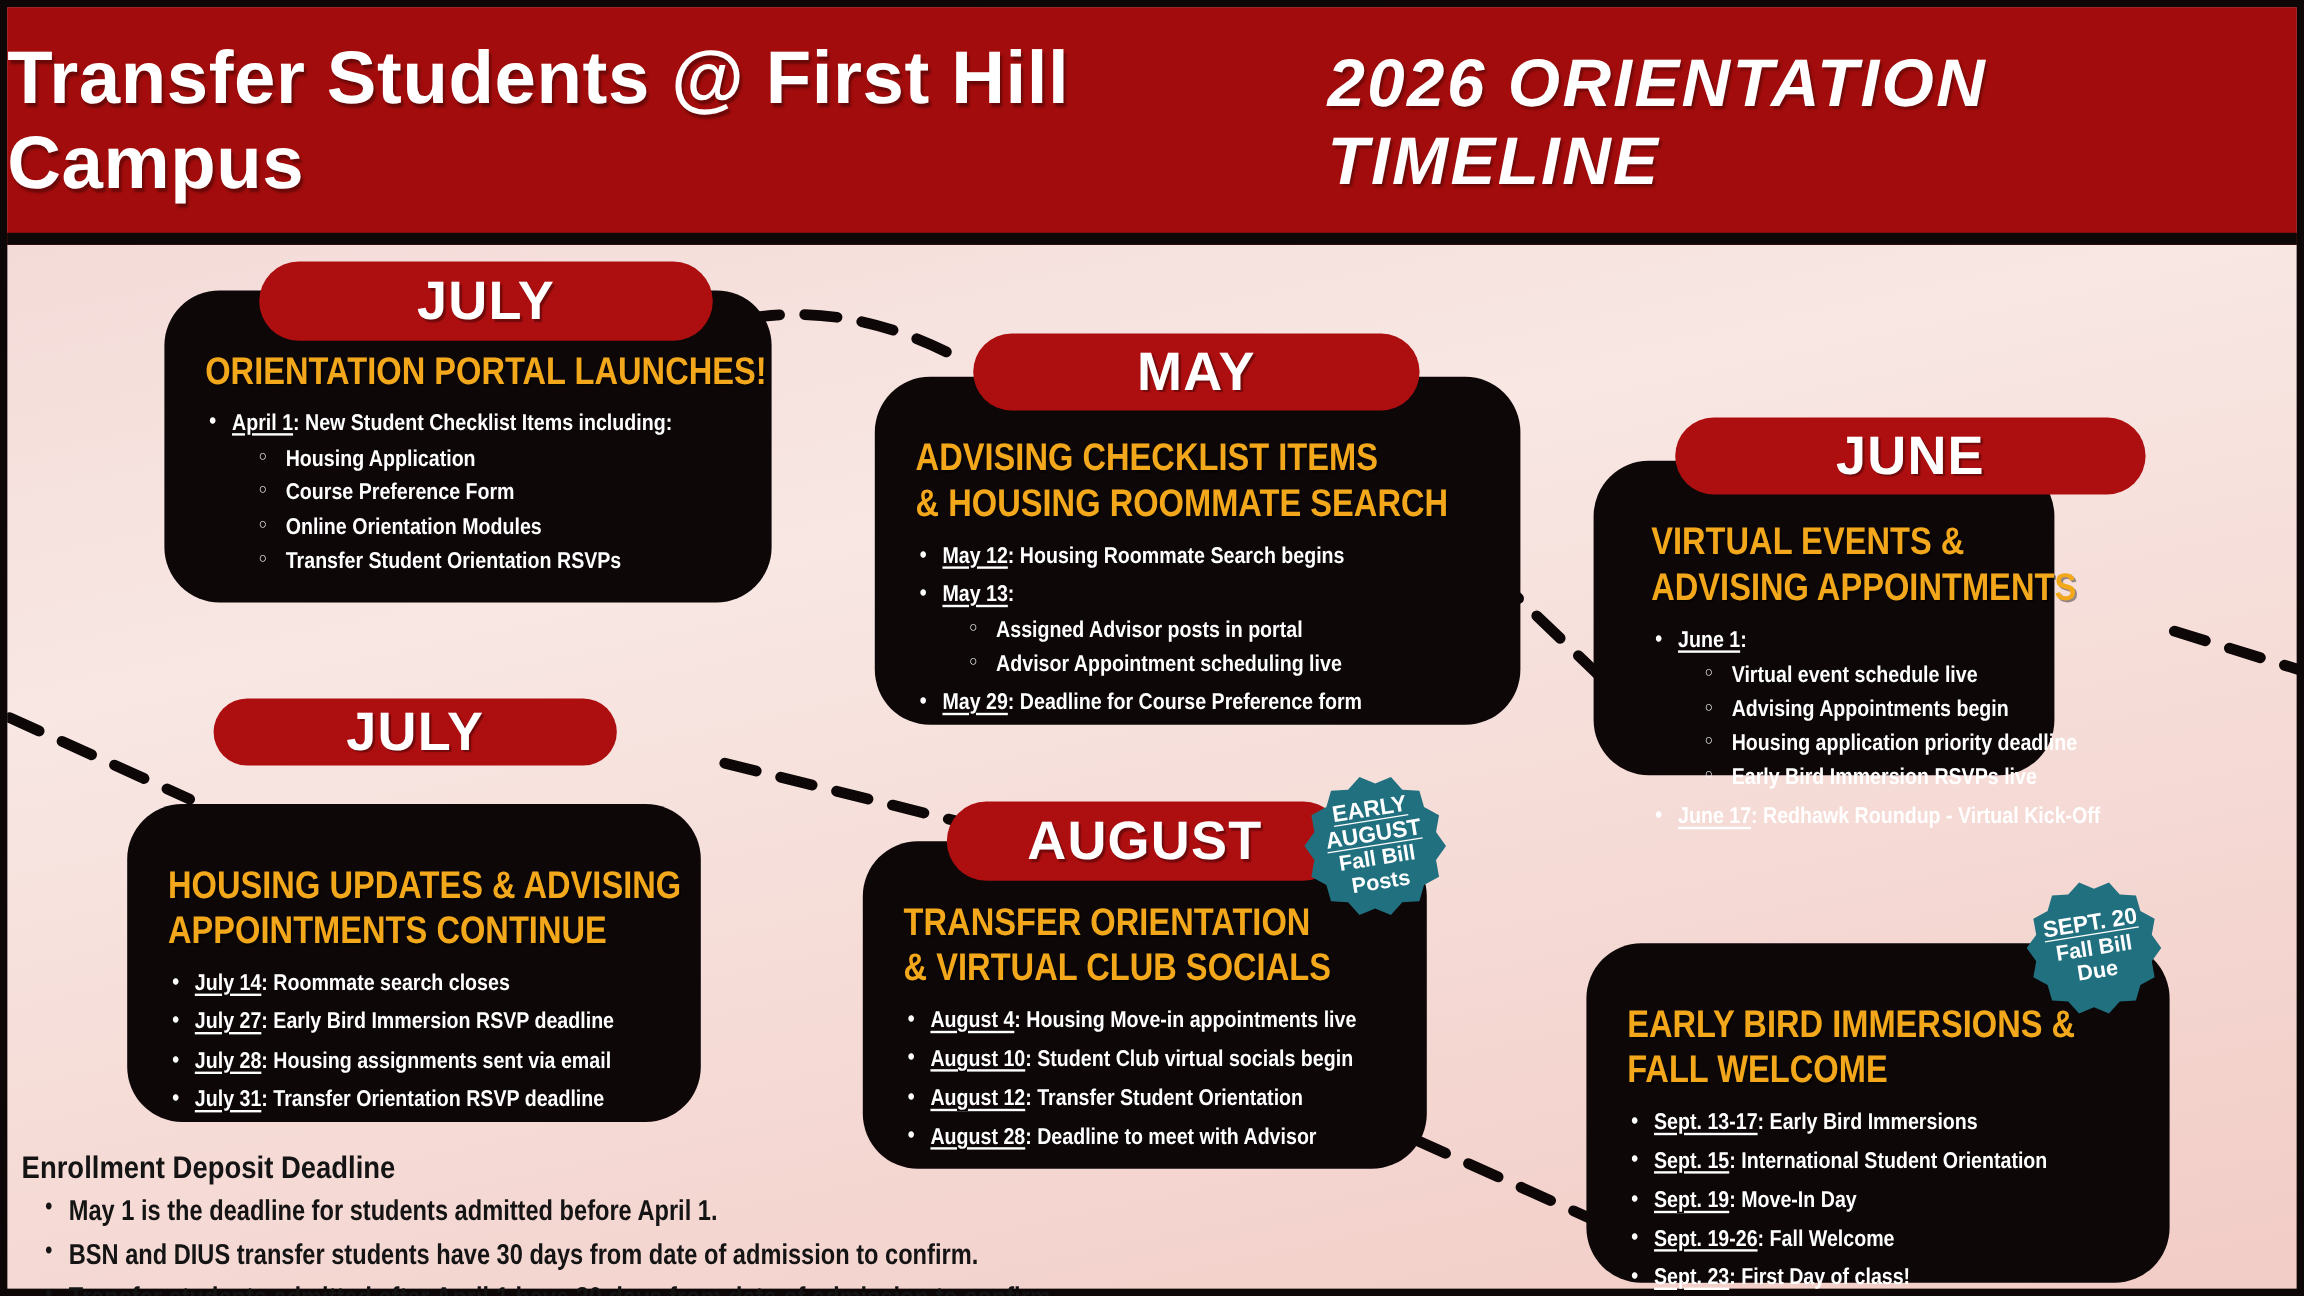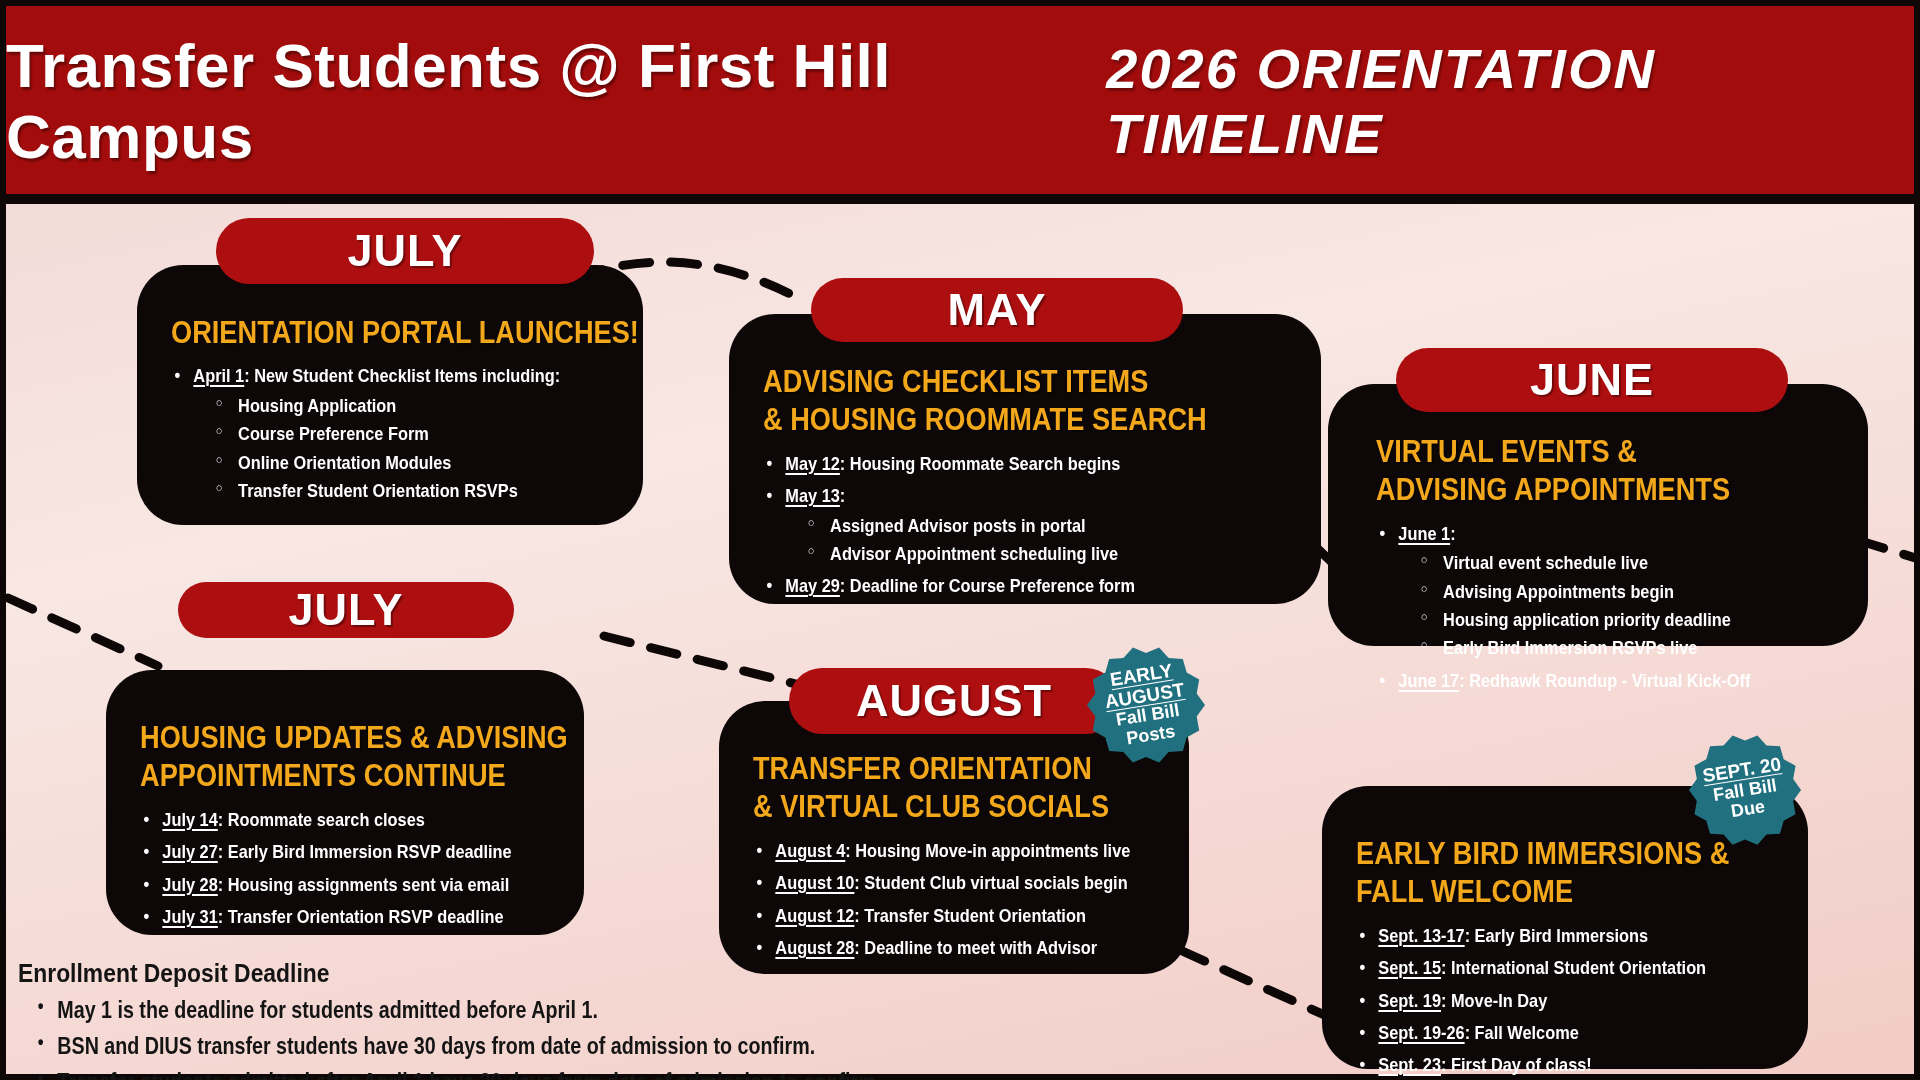--- a/index.html
+++ b/index.html
@@ -28,23 +28,23 @@
     color:#ffffff;font-size:56px;font-weight:bold;font-style:italic;letter-spacing:2px;
     margin-top:2px;text-shadow:2px 3px 2px rgba(0,0,0,.3);
   }
   
   svg.connectors{position:absolute;left:0;top:0;z-index:1;}
   svg.connectors path{stroke:#0d0708;stroke-width:9;fill:none;
     stroke-dasharray:27 21;stroke-linecap:round;}
   
   .card{position:absolute;background:#0d0708;border-radius:46px;z-index:2;
     box-sizing:border-box;padding:48px 26px 18px 34px;color:#fff;}
-  .card-april    {left:131px;top:259px;width:506px;height:260px;}
-  .card-may      {left:723px;top:308px;width:592px;height:290px;}
-  .card-june     {left:1322px;top:378px;width:540px;height:262px;padding-left:48px;}
+  .card-april    {left:131px;top:236px;width:506px;height:260px;}
+  .card-may      {left:723px;top:308px;width:538px;height:290px;}
+  .card-june     {left:1322px;top:378px;width:384px;height:262px;padding-left:48px;}
   .card-july     {left:100px;top:664px;width:478px;height:265px;}
   .card-august   {left:713px;top:695px;width:470px;height:273px;}
   .card-september{left:1316px;top:780px;width:486px;height:283px;}
   .pill{position:absolute;background:#ad0e10;border-radius:999px;z-index:4;
     color:#ffffff;font-weight:bold;font-size:45px;letter-spacing:1px;
     display:flex;align-items:center;justify-content:center;
     text-shadow:2px 2px 1px rgba(0,0,0,.35);}
   .pill-april    {left:210px;top:212px;width:378px;height:66px;}
   .pill-may      {left:805px;top:272px;width:372px;height:64px;}
   .pill-june     {left:1390px;top:342px;width:392px;height:64px;}

